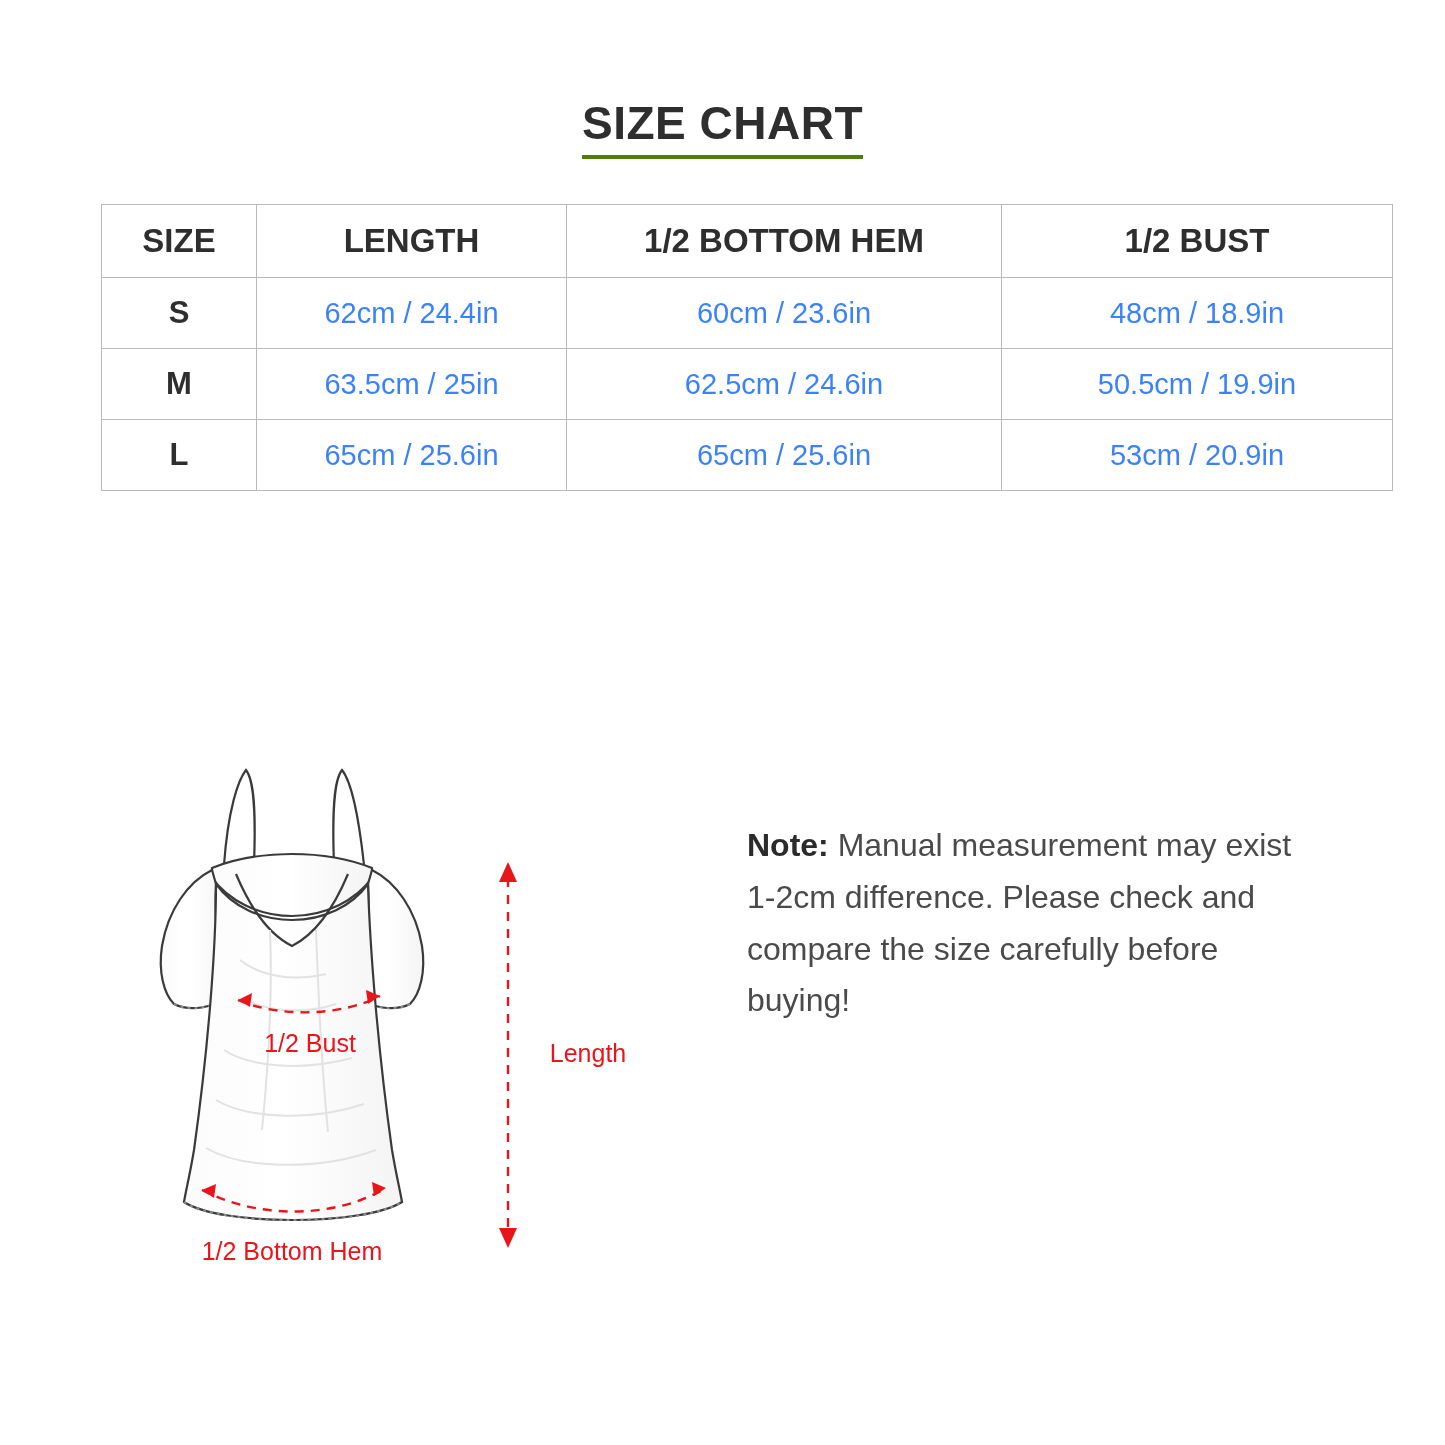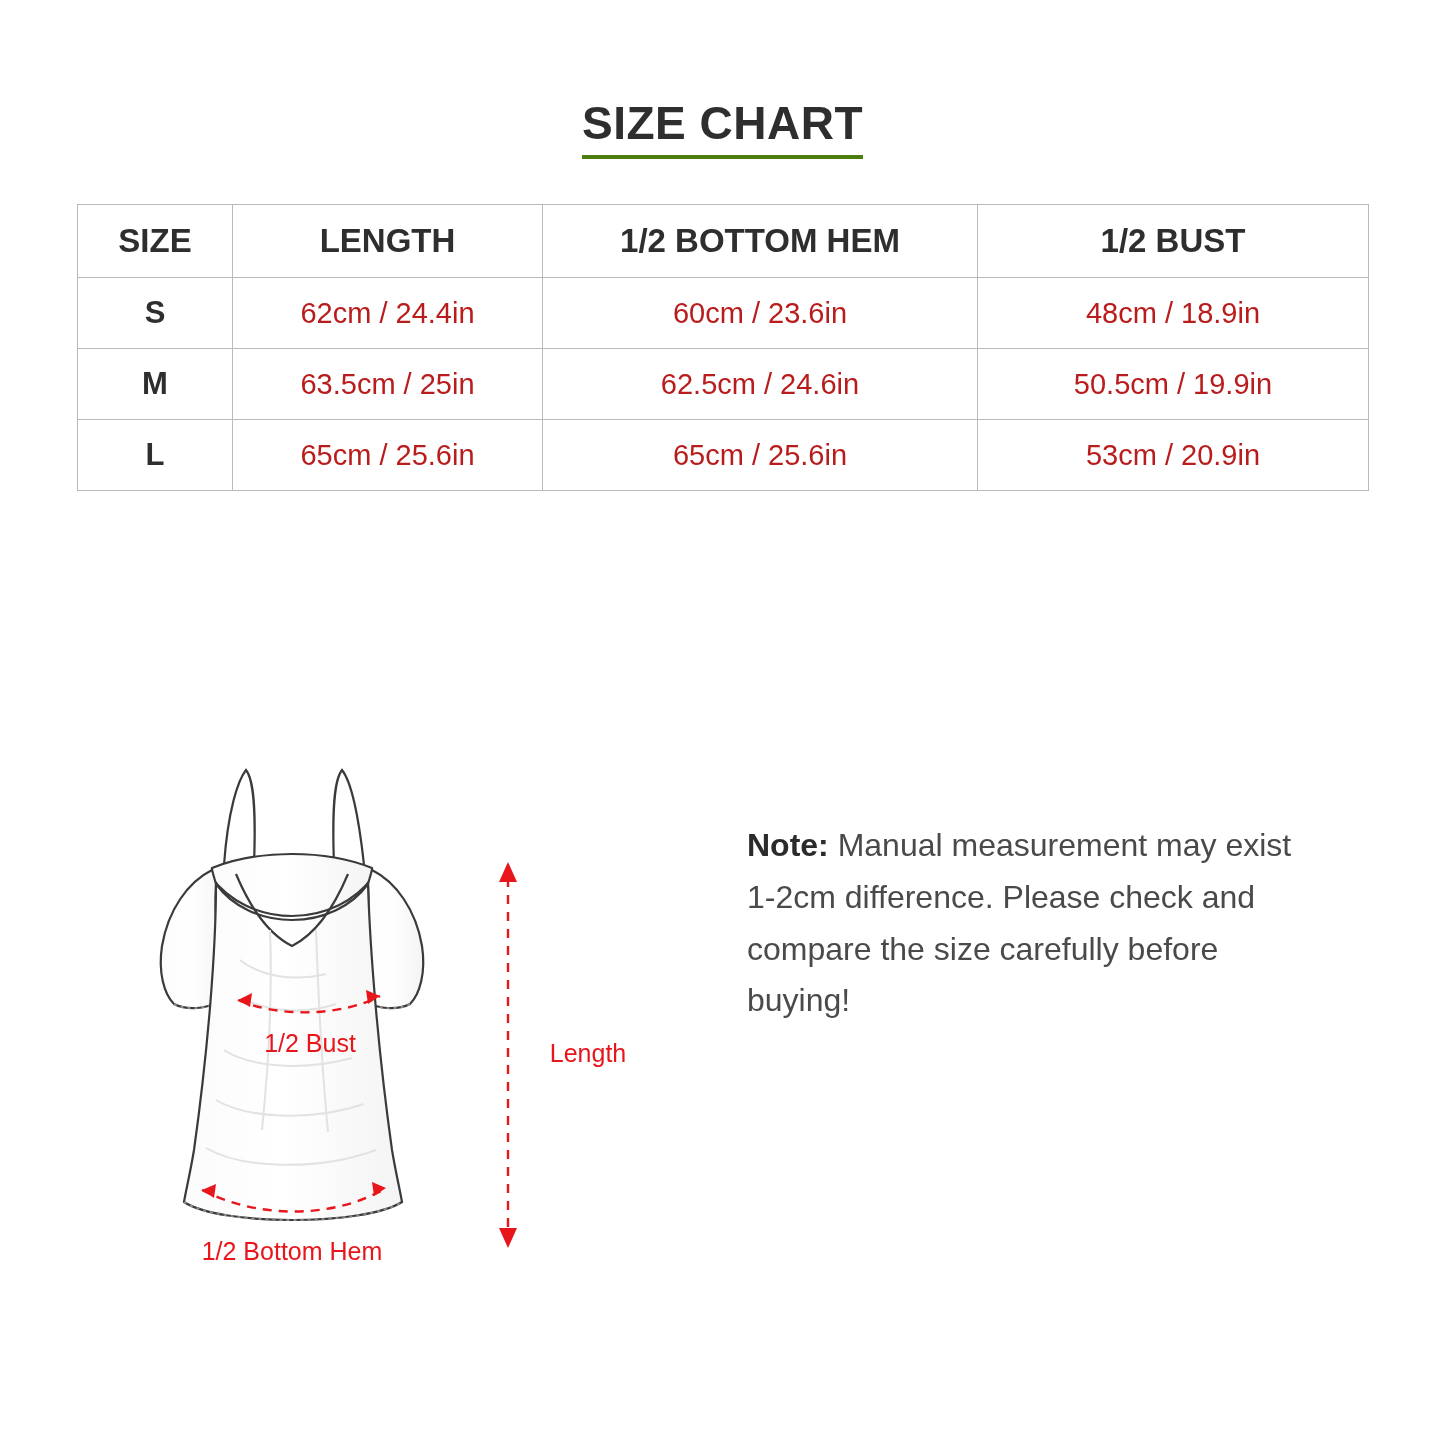--- a/index.html
+++ b/index.html
@@ -35,39 +35,40 @@
   .table-wrap {
     position: absolute;
     left: 77px;
     top: 204px;
     width: 1291px;
   }
   table.size-chart {
     border-collapse: collapse;
     width: 100%;
     table-layout: fixed;
+    margin-left: 24px;
   }
   table.size-chart td, table.size-chart th {
     border: 1px solid #b9b9b9;
     text-align: center;
     font-weight: normal;
     color: #4a4a4a;
   }
   table.size-chart thead th {
     font-size: 33px;
     font-weight: bold;
     color: #2e2e2e;
     height: 72px;
     padding: 0;
   }
   table.size-chart tbody td {
     font-size: 29px;
     height: 70px;
     padding: 0;
-    color: #b91c1c;
+    color: #3b82f6;
   }
   table.size-chart tbody td.size-col {
     font-size: 31px;
     font-weight: bold;
     color: #2e2e2e;
   }
   col.c-size   { width: 155px; }
   col.c-length { width: 310px; }
   col.c-hem    { width: 435px; }
   col.c-bust   { width: 391px; }

